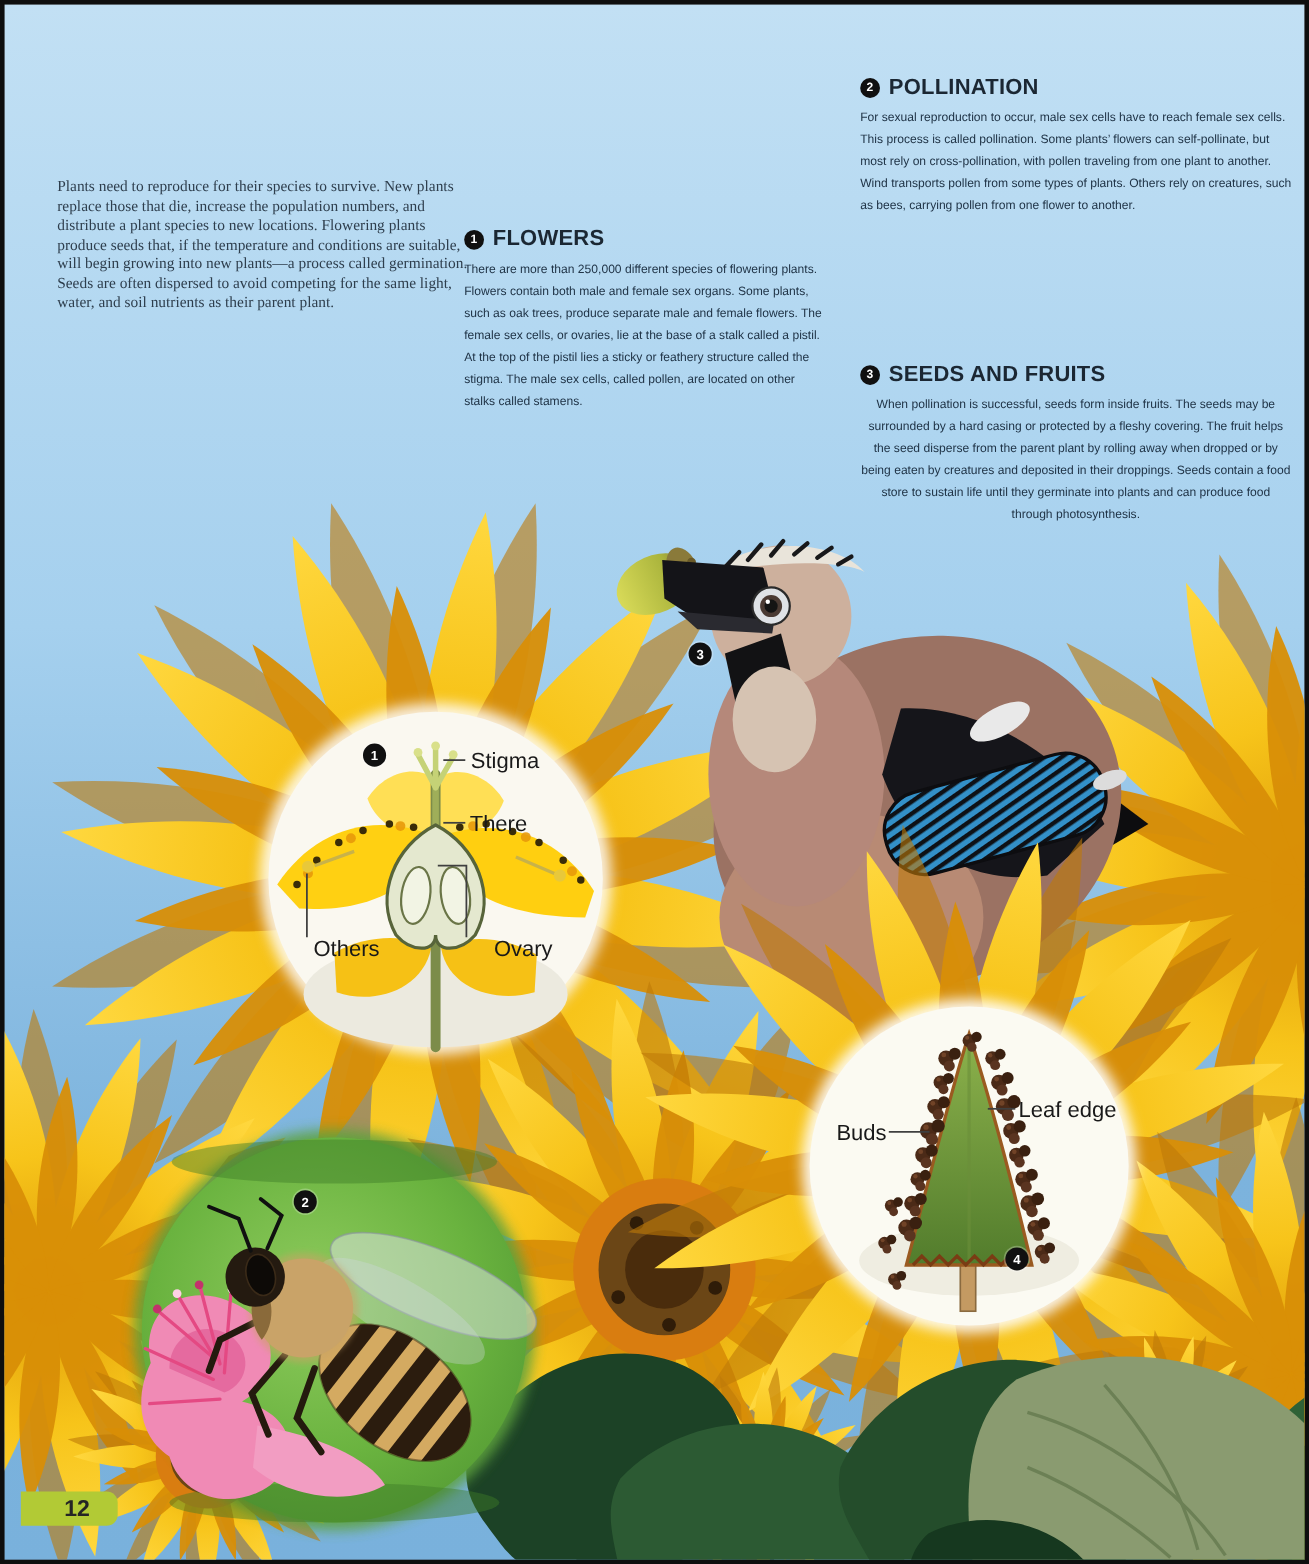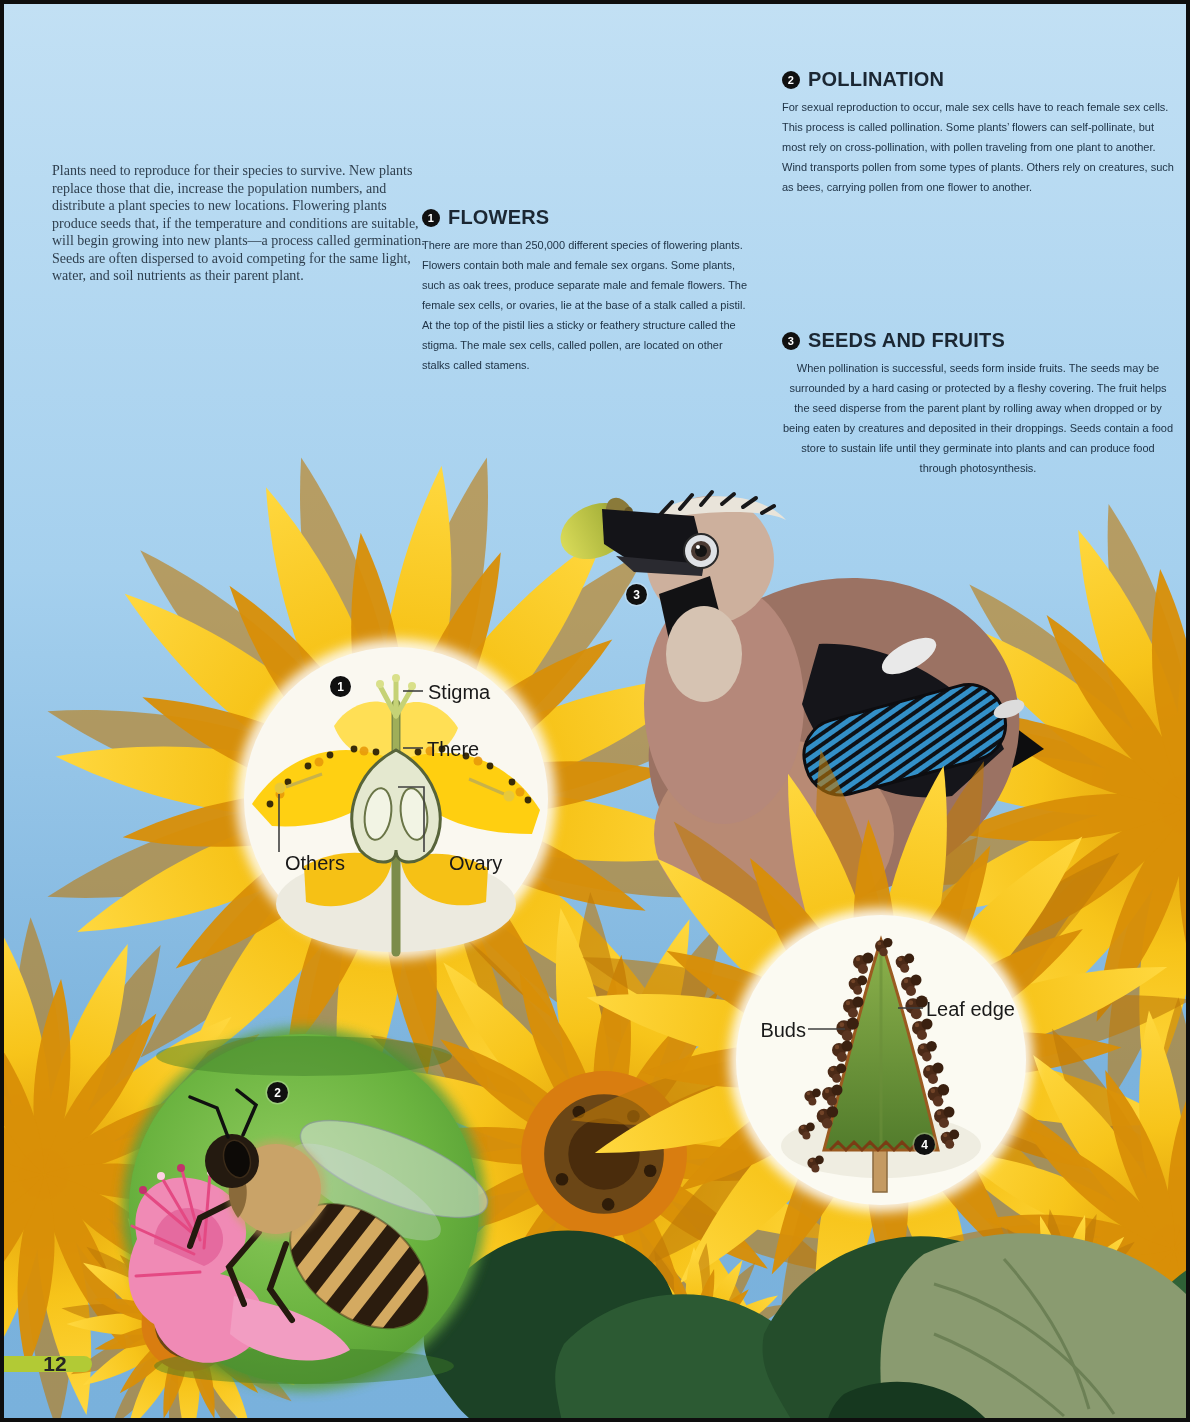--- a/index.html
+++ b/index.html
@@ -43,21 +43,21 @@
   
   .dlabel{z-index:5;font-size:20px;color:#191919;white-space:nowrap;}
   .lbl-stigma{left:424px;top:677px;}
   .lbl-pistil{left:423px;top:734px;}
   .lbl-stamen{left:281px;top:848px;}
   .lbl-ovary{left:429px;top:848px;margin-left:16px;}
   .lbl-buds{left:742px;top:1015px;width:60px;text-align:right;}
   .lbl-leafedge{left:922px;top:994px;}
   
   .pagetab{
-    left:0;top:1352px;width:88px;height:16px;z-index:6;background:#b2ca35;
+    left:15px;top:1352px;width:88px;height:31px;z-index:6;background:#b2ca35;
     border-radius:0 10px 10px 0;display:flex;align-items:center;justify-content:center;
     padding-left:14px;box-sizing:border-box;
     font-weight:bold;font-size:21px;color:#252525;
   }
 </style>
 </head>
 <body>
 
 <div class="page">
 

